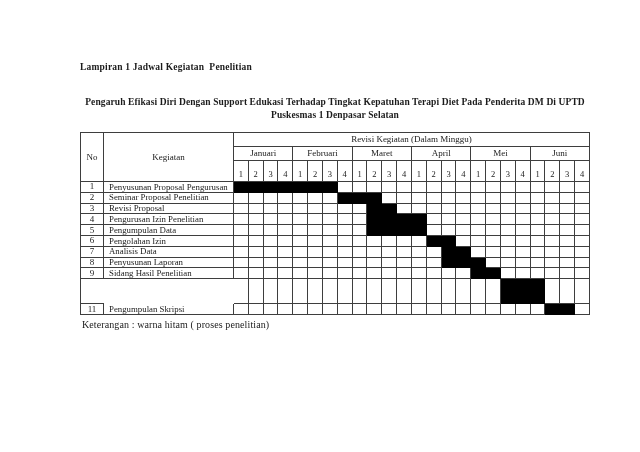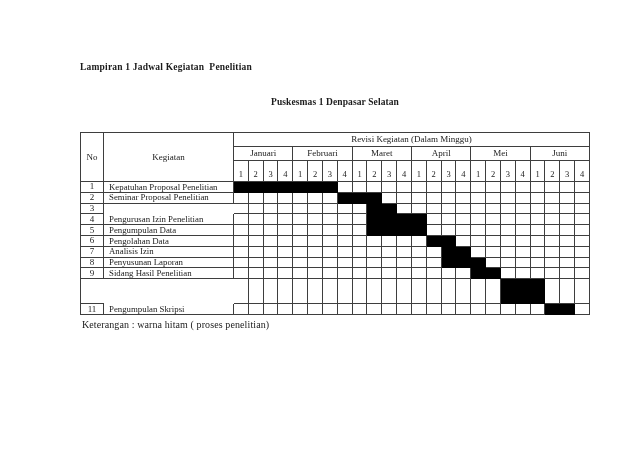--- a/index.html
+++ b/index.html
@@ -82,20 +82,21 @@
     letter-spacing: 0.1px;
   }
 </style>
 </head>
 <body>
 
 <div class="page">
   <div class="lampiran-title">Lampiran 1 Jadwal Kegiatan  Penelitian</div>
 
   <div class="study-title">
+    <div>Pengaruh Efikasi Diri Dengan Support Edukasi Terhadap Tingkat Kepatuhan Terapi Diet Pada Penderita DM Di UPTD</div>
     <div>Puskesmas 1 Denpasar Selatan</div>
   </div>
 
   <div class="gantt" id="gantt">
       <div class="c hdr" style="grid-area: 1 / 1 / span 3;">No</div>
       <div class="c hdr" style="grid-area: 1 / 2 / span 3;">Kegiatan</div>
       <div class="c hdr" style="grid-area: 1 / 3 / auto / span 24;">Revisi Kegiatan (Dalam Minggu)</div>
       <div class="c hdr" style="grid-area: 2 / 3 / auto / span 4;">Januari</div>
       <div class="c hdr" style="grid-area: 2 / 7 / auto / span 4;">Februari</div>
       <div class="c hdr" style="grid-area: 2 / 11 / auto / span 4;">Maret</div>
@@ -120,21 +121,21 @@
       <div class="c hdr wk" style="grid-area: 3 / 18;">4</div>
       <div class="c hdr wk" style="grid-area: 3 / 19;">1</div>
       <div class="c hdr wk" style="grid-area: 3 / 20;">2</div>
       <div class="c hdr wk" style="grid-area: 3 / 21;">3</div>
       <div class="c hdr wk" style="grid-area: 3 / 22;">4</div>
       <div class="c hdr wk" style="grid-area: 3 / 23;">1</div>
       <div class="c hdr wk" style="grid-area: 3 / 24;">2</div>
       <div class="c hdr wk" style="grid-area: 3 / 25;">3</div>
       <div class="c hdr wk" style="grid-area: 3 / 26;">4</div>
       <div class="c num" style="grid-area: 4 / 1;">1</div>
-      <div class="c task" style="grid-area: 4 / 2;">Kepatuhan Proposal Penelitian</div>
+      <div class="c task" style="grid-area: 4 / 2;">Penyusunan Proposal Pengurusan</div>
       <div class="c fill" style="grid-area: 4 / 3;"></div>
       <div class="c fill" style="grid-area: 4 / 4;"></div>
       <div class="c fill" style="grid-area: 4 / 5;"></div>
       <div class="c fill" style="grid-area: 4 / 6;"></div>
       <div class="c fill" style="grid-area: 4 / 7;"></div>
       <div class="c fill" style="grid-area: 4 / 8;"></div>
       <div class="c fill" style="grid-area: 4 / 9;"></div>
       <div class="c" style="grid-area: 4 / 10;"></div>
       <div class="c" style="grid-area: 4 / 11;"></div>
       <div class="c" style="grid-area: 4 / 12;"></div>
@@ -172,20 +173,21 @@
       <div class="c" style="grid-area: 5 / 18;"></div>
       <div class="c" style="grid-area: 5 / 19;"></div>
       <div class="c" style="grid-area: 5 / 20;"></div>
       <div class="c" style="grid-area: 5 / 21;"></div>
       <div class="c" style="grid-area: 5 / 22;"></div>
       <div class="c" style="grid-area: 5 / 23;"></div>
       <div class="c" style="grid-area: 5 / 24;"></div>
       <div class="c" style="grid-area: 5 / 25;"></div>
       <div class="c" style="grid-area: 5 / 26;"></div>
       <div class="c num" style="grid-area: 6 / 1;">3</div>
+      <div class="c task" style="grid-area: 6 / 2;">Revisi Proposal</div>
       <div class="c" style="grid-area: 6 / 3;"></div>
       <div class="c" style="grid-area: 6 / 4;"></div>
       <div class="c" style="grid-area: 6 / 5;"></div>
       <div class="c" style="grid-area: 6 / 6;"></div>
       <div class="c" style="grid-area: 6 / 7;"></div>
       <div class="c" style="grid-area: 6 / 8;"></div>
       <div class="c" style="grid-area: 6 / 9;"></div>
       <div class="c" style="grid-area: 6 / 10;"></div>
       <div class="c" style="grid-area: 6 / 11;"></div>
       <div class="c fill" style="grid-area: 6 / 12;"></div>
@@ -249,21 +251,21 @@
       <div class="c" style="grid-area: 8 / 18;"></div>
       <div class="c" style="grid-area: 8 / 19;"></div>
       <div class="c" style="grid-area: 8 / 20;"></div>
       <div class="c" style="grid-area: 8 / 21;"></div>
       <div class="c" style="grid-area: 8 / 22;"></div>
       <div class="c" style="grid-area: 8 / 23;"></div>
       <div class="c" style="grid-area: 8 / 24;"></div>
       <div class="c" style="grid-area: 8 / 25;"></div>
       <div class="c" style="grid-area: 8 / 26;"></div>
       <div class="c num" style="grid-area: 9 / 1;">6</div>
-      <div class="c task" style="grid-area: 9 / 2;">Pengolahan Data</div>
+      <div class="c task" style="grid-area: 9 / 2;">Pengolahan Izin</div>
       <div class="c" style="grid-area: 9 / 3;"></div>
       <div class="c" style="grid-area: 9 / 4;"></div>
       <div class="c" style="grid-area: 9 / 5;"></div>
       <div class="c" style="grid-area: 9 / 6;"></div>
       <div class="c" style="grid-area: 9 / 7;"></div>
       <div class="c" style="grid-area: 9 / 8;"></div>
       <div class="c" style="grid-area: 9 / 9;"></div>
       <div class="c" style="grid-area: 9 / 10;"></div>
       <div class="c" style="grid-area: 9 / 11;"></div>
       <div class="c" style="grid-area: 9 / 12;"></div>
@@ -275,21 +277,21 @@
       <div class="c" style="grid-area: 9 / 18;"></div>
       <div class="c" style="grid-area: 9 / 19;"></div>
       <div class="c" style="grid-area: 9 / 20;"></div>
       <div class="c" style="grid-area: 9 / 21;"></div>
       <div class="c" style="grid-area: 9 / 22;"></div>
       <div class="c" style="grid-area: 9 / 23;"></div>
       <div class="c" style="grid-area: 9 / 24;"></div>
       <div class="c" style="grid-area: 9 / 25;"></div>
       <div class="c" style="grid-area: 9 / 26;"></div>
       <div class="c num" style="grid-area: 10 / 1;">7</div>
-      <div class="c task" style="grid-area: 10 / 2;">Analisis Izin</div>
+      <div class="c task" style="grid-area: 10 / 2;">Analisis Data</div>
       <div class="c" style="grid-area: 10 / 3;"></div>
       <div class="c" style="grid-area: 10 / 4;"></div>
       <div class="c" style="grid-area: 10 / 5;"></div>
       <div class="c" style="grid-area: 10 / 6;"></div>
       <div class="c" style="grid-area: 10 / 7;"></div>
       <div class="c" style="grid-area: 10 / 8;"></div>
       <div class="c" style="grid-area: 10 / 9;"></div>
       <div class="c" style="grid-area: 10 / 10;"></div>
       <div class="c" style="grid-area: 10 / 11;"></div>
       <div class="c" style="grid-area: 10 / 12;"></div>

